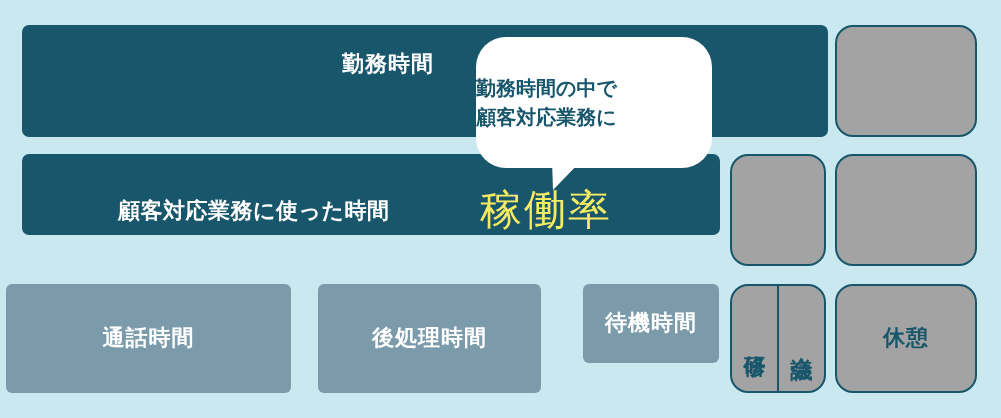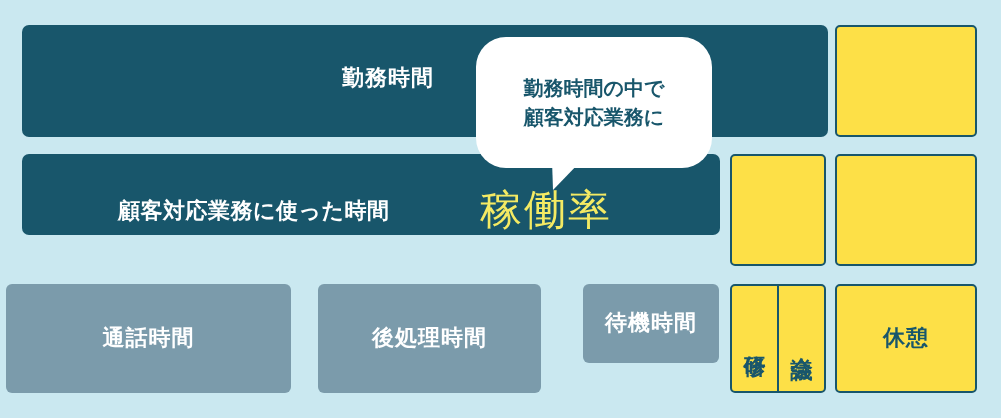--- a/index.html
+++ b/index.html
@@ -5,41 +5,41 @@
   html, body { margin: 0; padding: 0; }
   body {
     width: 1001px; height: 418px; overflow: hidden;
     background: #cae8f0;
     font-family: "DejaVu Sans", "Liberation Sans", sans-serif;
     position: relative;
   }
   .box { position: absolute; box-sizing: border-box; border-radius: 7px; display: flex; align-items: center; justify-content: center; }
   .dark { background: #18566b; color: #ffffff; }
   .gray { background: #7b9bab; color: #ffffff; border-radius: 6px; }
-  .outline { background: #fde047; border: 2.5px solid #18566b; color: #18566b; border-radius: 5px; }
+  .outline { background: #a3a3a3; border: 2.5px solid #18566b; color: #18566b; border-radius: 18px; }
   .lbl { font-size: 22px; font-weight: bold; letter-spacing: 1px; line-height: 1.4; text-align: center; }
   .yellow { color: #f4ea63; font-size: 42px; font-weight: normal; letter-spacing: 2px; }
   .bubble {
     position: absolute; left: 476px; top: 37px; width: 236px; height: 131px;
     background: #ffffff; border-radius: 30px; color: #18566b;
-    display: flex; align-items: center; justify-content: center;
+    display: flex; align-items: center; 
     text-align: center; font-size: 20px; font-weight: bold; line-height: 1.45;
     z-index: 5;
   }
   .tail { position: absolute; left: 548px; top: 160px; z-index: 5; }
   .vtext { writing-mode: vertical-rl; text-orientation: upright; font-size: 22px; font-weight: bold; line-height: 1; }
   .split { display: flex; padding: 0; }
   .split > div { flex: 1; height: 100%; display: flex; align-items: center; justify-content: center; }
   .split > div:first-child { border-right: 2px solid #18566b; }
 </style>
 </head>
 <body>
 
 <div class="box dark" style="left:22px; top:25px; width:806px; height:112px; justify-content:flex-start;">
-  <span class="lbl" style="position:absolute; left:320px; top:38px;">勤務時間</span>
+  <span class="lbl" style="position:absolute; left:320px; top:24px;">勤務時間</span>
 </div>
 <div class="box outline" style="left:835px; top:25px; width:142px; height:112px;"></div>
 
 <div class="box dark" style="left:22px; top:154px; width:698px; height:81px; justify-content:flex-start;">
   <span class="lbl" style="position:absolute; left:96px; top:42px; letter-spacing:0.5px;">顧客対応業務に使った時間</span>
   <span class="yellow" style="position:absolute; left:458px; top:28px;">稼働率</span>
 </div>
 <div class="box outline" style="left:730px; top:154px; width:96px; height:112px;"></div>
 <div class="box outline" style="left:835px; top:154px; width:142px; height:112px;"></div>
 

